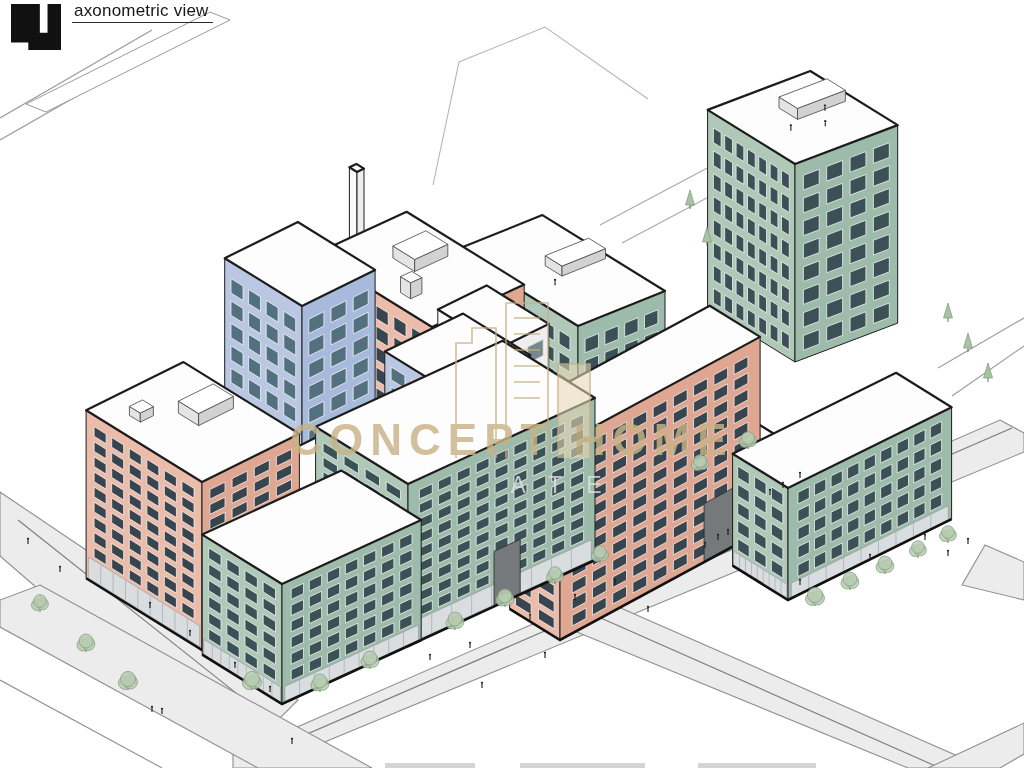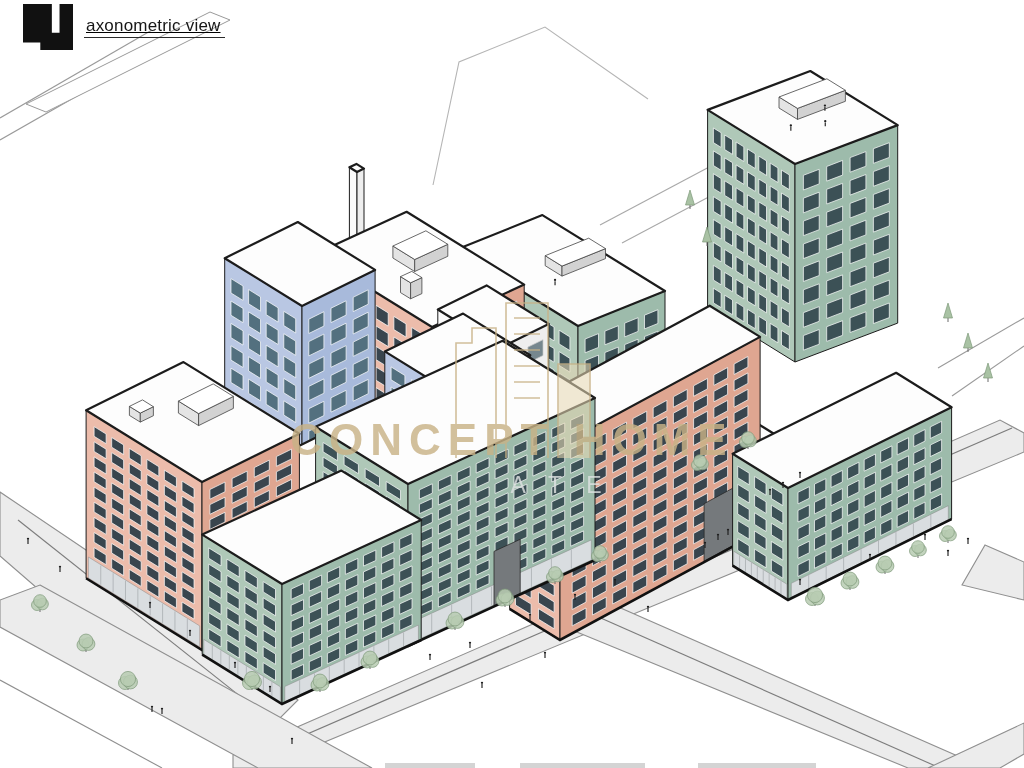--- a/index.html
+++ b/index.html
@@ -1,19 +1,19 @@
 <!DOCTYPE html>
 <html><head>
 <meta charset="utf-8">
 <style>
   html,body{margin:0;padding:0;background:#ffffff;width:1024px;height:768px;overflow:hidden;
     font-family:"Liberation Sans", sans-serif;}
   #stage{position:relative;width:1024px;height:768px;background:#fff;}
   #scene{position:absolute;left:0;top:0;}
-  #hdr{position:absolute;left:16px;top:2px;display:flex;align-items:center;z-index:40;text-decoration:underline;}
+  #hdr{position:absolute;left:4px;top:2px;display:flex;align-items:flex-start;z-index:40;}
   #hdr .ttl{font-size:17px;color:#161616;letter-spacing:.2px;line-height:1;
     border-bottom:1px solid #2a2a2a;padding:0 4px 3px 2px;margin-left:4px;}
   .footbar{position:absolute;height:5px;background:#cccccc;opacity:.85;bottom:0;z-index:30;}
 </style>
 </head>
 <body>
 
 <div id="stage">
 
   <svg id="scene" width="1024" height="768" viewBox="0 0 1024 768">

